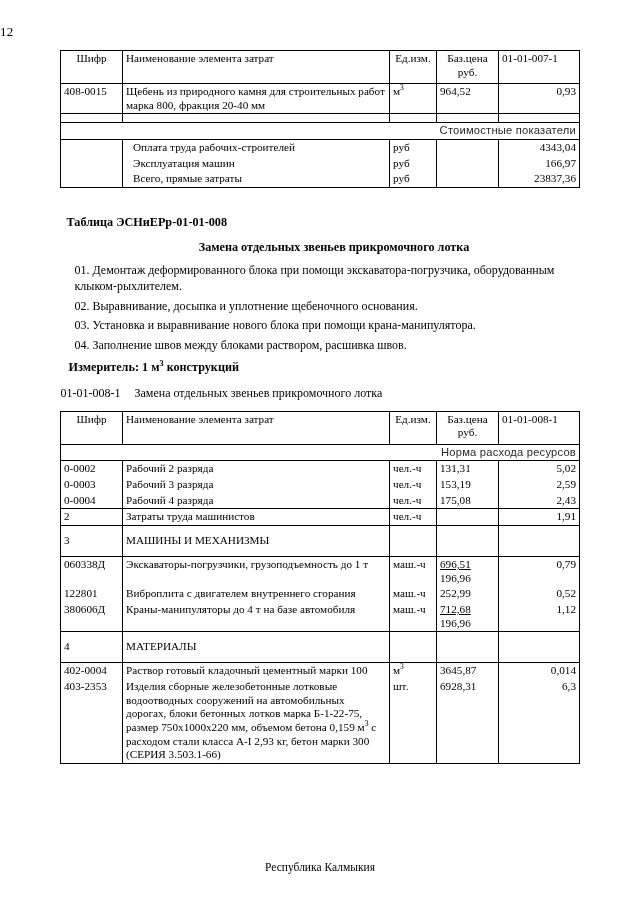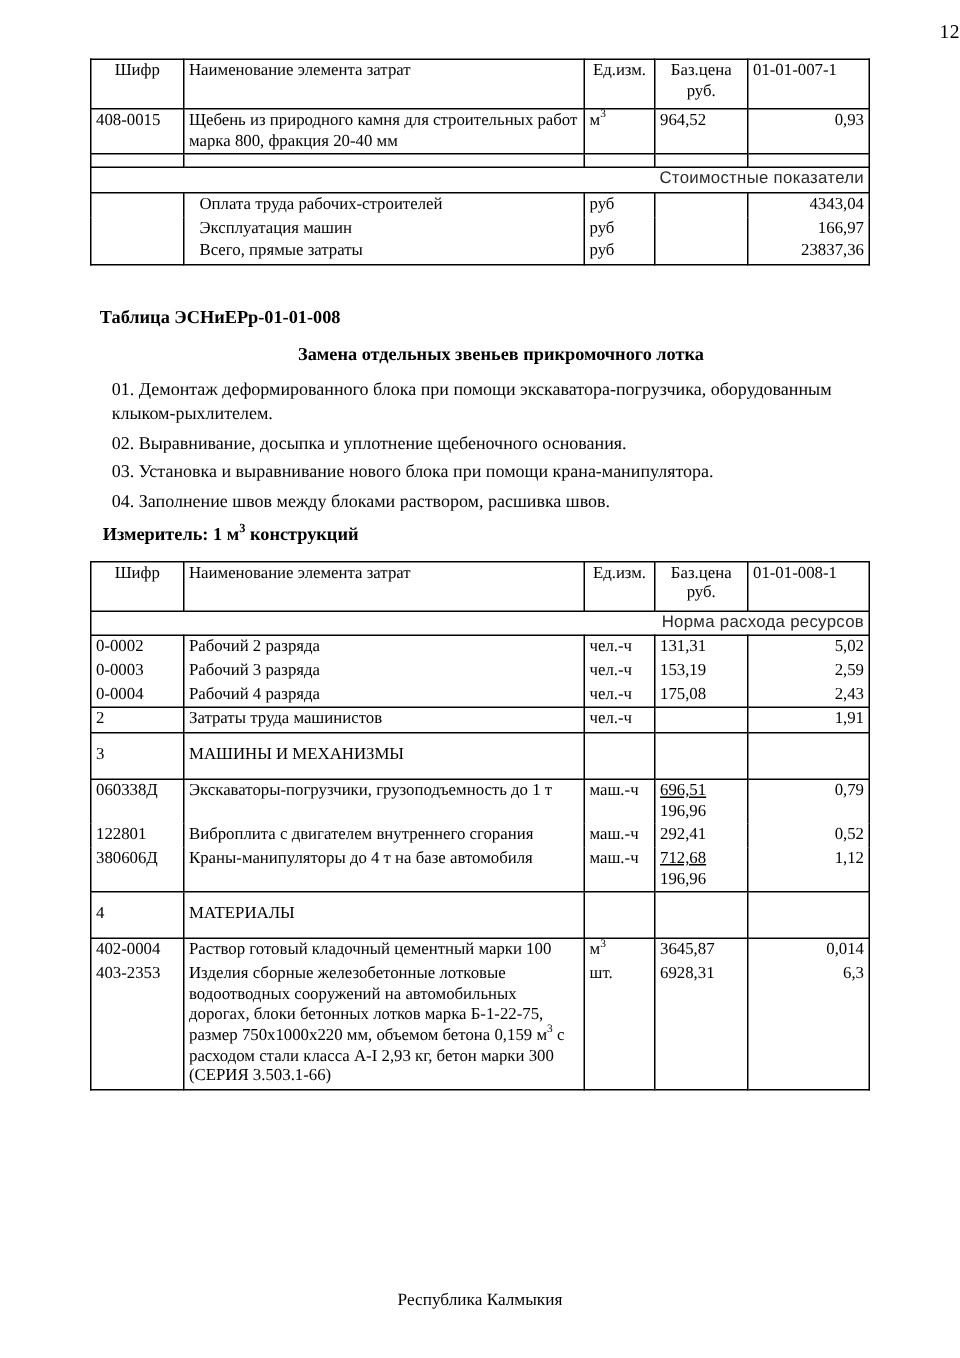--- a/index.html
+++ b/index.html
@@ -14,23 +14,23 @@
     overflow: hidden;
   }
   .page {
     position: absolute;
     left: 0; top: 0;
     width: 640px;
     height: 905px;
     padding: 0;
   }
   .page-number {
-    text-align: right;
+    text-align: left;
     font-size: 13px;
-    margin-top: 13px;
+    margin-top: 24px;
     margin-bottom: 10px;
     letter-spacing: 0.3px;
   }
 
   
   table.doc-table {
     border-collapse: collapse;
     width: 519px;
     margin: 0 auto;
     table-layout: fixed;
@@ -230,20 +230,21 @@
   </table>
 
   <div class="mid">
     <div class="tbl-title">Таблица  ЭСНиЕРр-01-01-008</div>
     <div class="tbl-subtitle">Замена отдельных звеньев прикромочного лотка</div>
     <div class="work-item">01. Демонтаж деформированного блока при помощи экскаватора-погрузчика, оборудованным клыком-рыхлителем.</div>
     <div class="work-item">02. Выравнивание, досыпка и уплотнение щебеночного основания.</div>
     <div class="work-item">03. Установка и выравнивание нового блока при помощи крана-манипулятора.</div>
     <div class="work-item">04. Заполнение швов между блоками раствором, расшивка швов.</div>
     <div class="izmeritel"><span>Измеритель: 1 м</span><sup>3</sup><span> конструкций</span></div>
+    <div class="norm-line"><span class="nm-code">01-01-008-1</span><span>Замена отдельных звеньев прикромочного лотка</span></div>
   </div>
 
   <table class="doc-table">
     <colgroup>
       <col style="width:62px">
         <col style="width:267px">
         <col style="width:47px">
         <col style="width:62px">
         <col style="width:81px">
     </colgroup>
@@ -310,21 +311,21 @@
           <span class="underlined">696,51</span><br>
           <span>196,96</span>
         </td>
         <td class="c-norm num nb-bot">0,79</td>
       </tr>
 
       <tr>
         <td class="c-code ctr nb-top nb-bot">122801</td>
         <td class="c-name nb-top nb-bot">Виброплита с двигателем внутреннего сгорания</td>
         <td class="c-unit ctr nb-top nb-bot">маш.-ч</td>
-        <td class="c-price ctr nb-top nb-bot">292,41</td>
+        <td class="c-price ctr nb-top nb-bot">252,99</td>
         <td class="c-norm num nb-top nb-bot">0,52</td>
       </tr>
 
       <tr>
         <td class="c-code ctr nb-top">380606Д</td>
         <td class="c-name nb-top">Краны-манипуляторы до 4 т на базе автомобиля</td>
         <td class="c-unit ctr nb-top">маш.-ч</td>
         <td class="c-price ctr nb-top two-line">
           <span class="underlined">712,68</span><br>
           <span>196,96</span>

